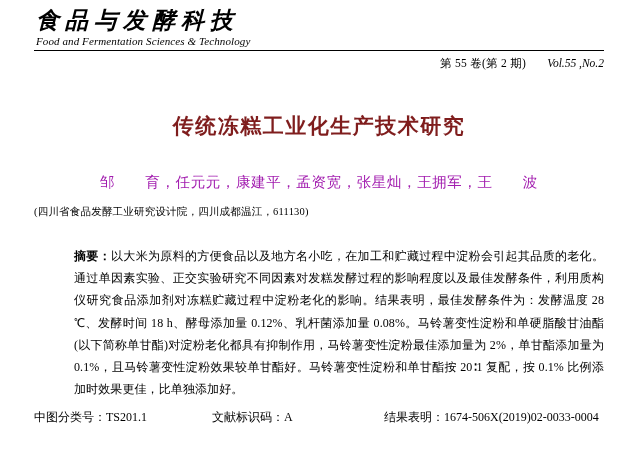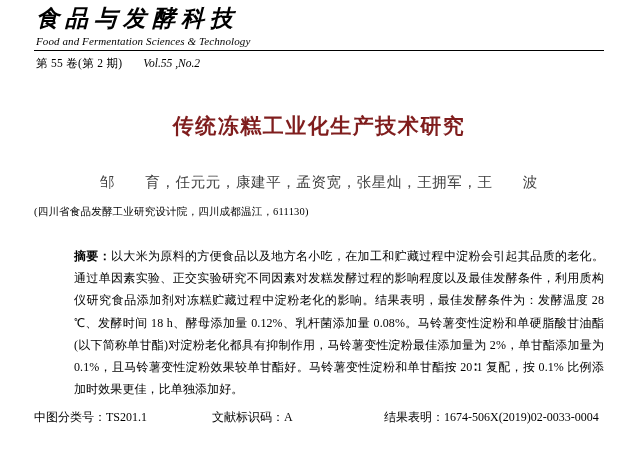--- a/index.html
+++ b/index.html
@@ -21,21 +21,21 @@
     box-sizing: border-box;
     padding: 8px 34px 0 34px;
   }
 
   
   .masthead {
     position: relative;
     height: 62px;
   }
   .journal-cn {
-    font-family: Liberation Mono, monospace;
+    font-family: Liberation Sans, sans-serif;
     font-size: 23px;
     font-weight: bold;
     font-style: italic;
     letter-spacing: 6px;
     color: #000;
     line-height: 1.1;
     margin: 0;
     padding-left: 2px;
   }
   .journal-en {
@@ -51,20 +51,21 @@
     border-top: 1px solid #000;
     margin-top: 3px;
     width: 100%;
   }
   .issue-line {
     margin-top: 5px;
     font-size: 11.5px;
     font-family: "Liberation Serif", serif;
     color: #000;
     padding-left: 2px;
+    text-align: right;
   }
   .issue-line .vol-cn {
     letter-spacing: 0.3px;
   }
   .issue-line .vol-en {
     font-style: italic;
     margin-left: 18px;
   }
 
   
@@ -77,21 +78,21 @@
     font-family: "Liberation Serif", serif;
     color: #7f1d1d;
   }
 
   
   .authors {
     margin-top: 33px;
     text-align: center;
     font-size: 14.5px;
     letter-spacing: 0.6px;
-    color: #404040;
+    color: #a21caf;
   }
   .affil {
     margin-top: 13px;
     font-size: 10.5px;
     color: #000;
     letter-spacing: 0.2px;
   }
 
   
   .abstract {

